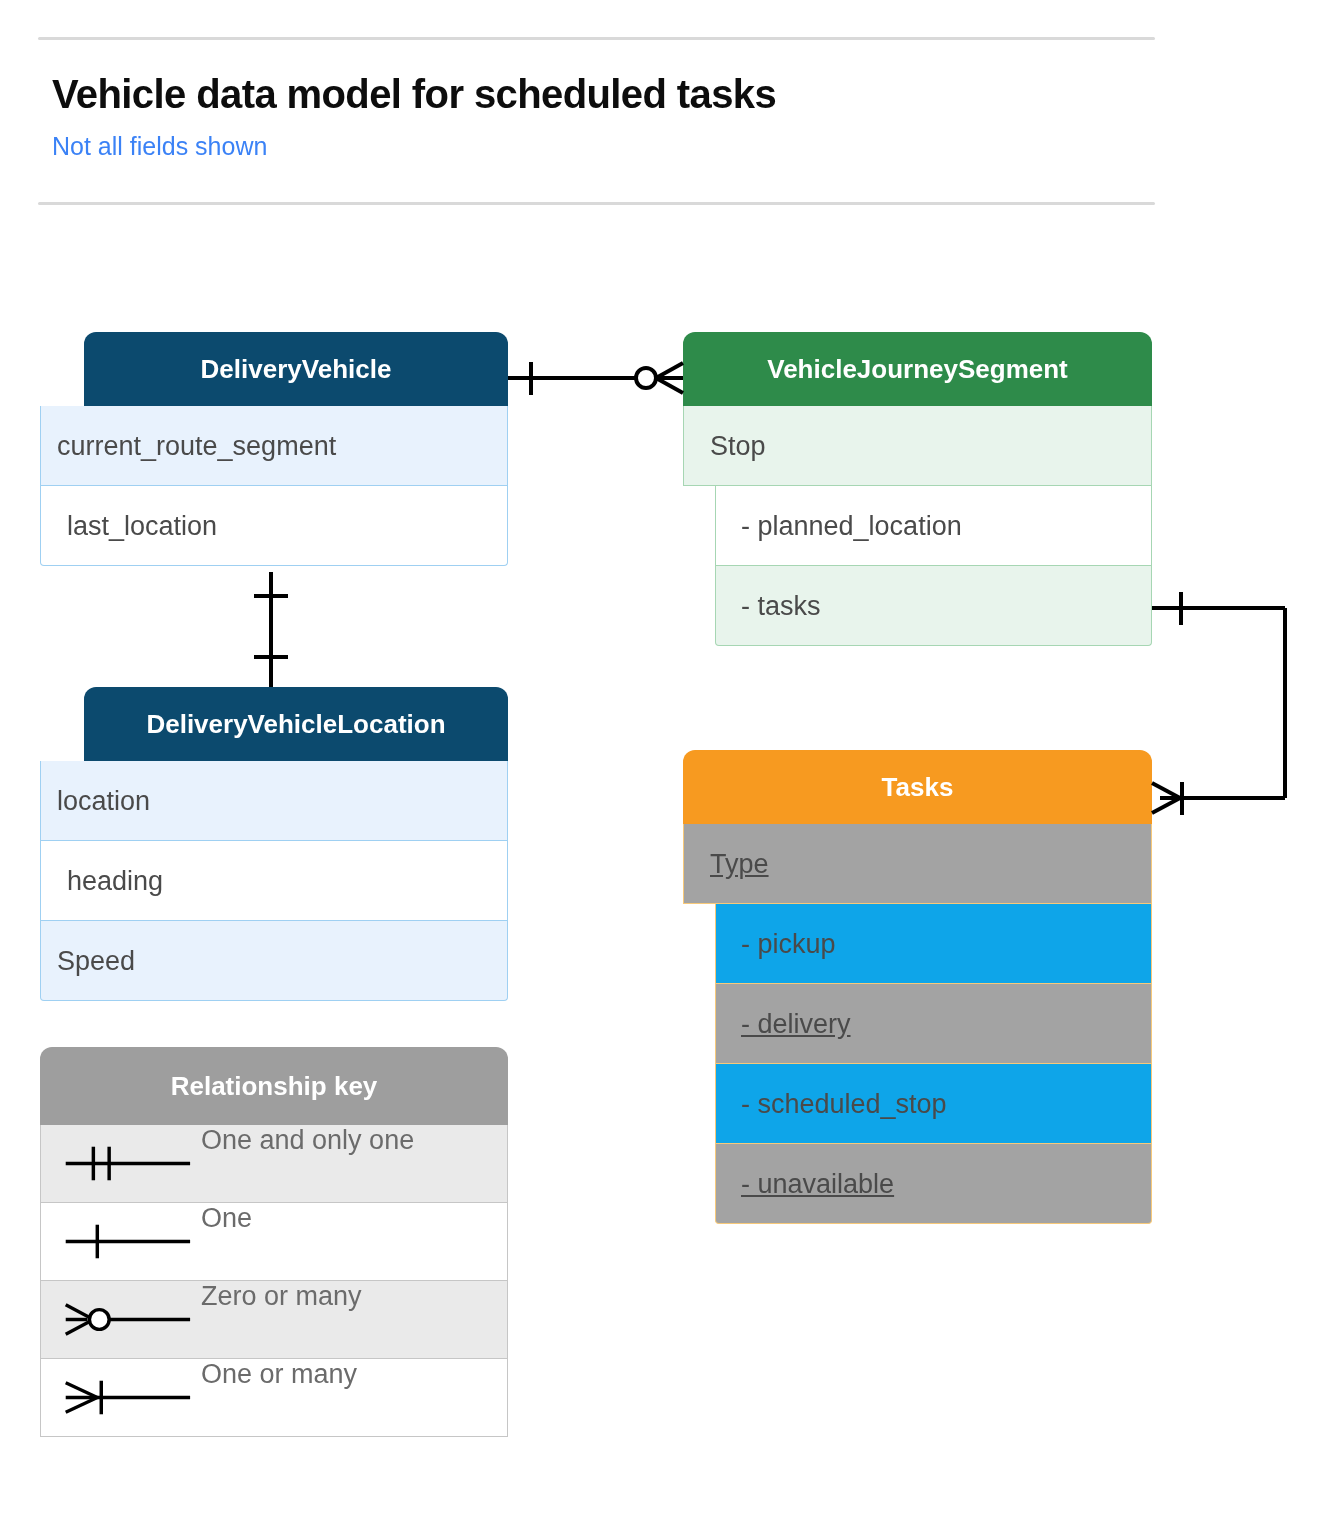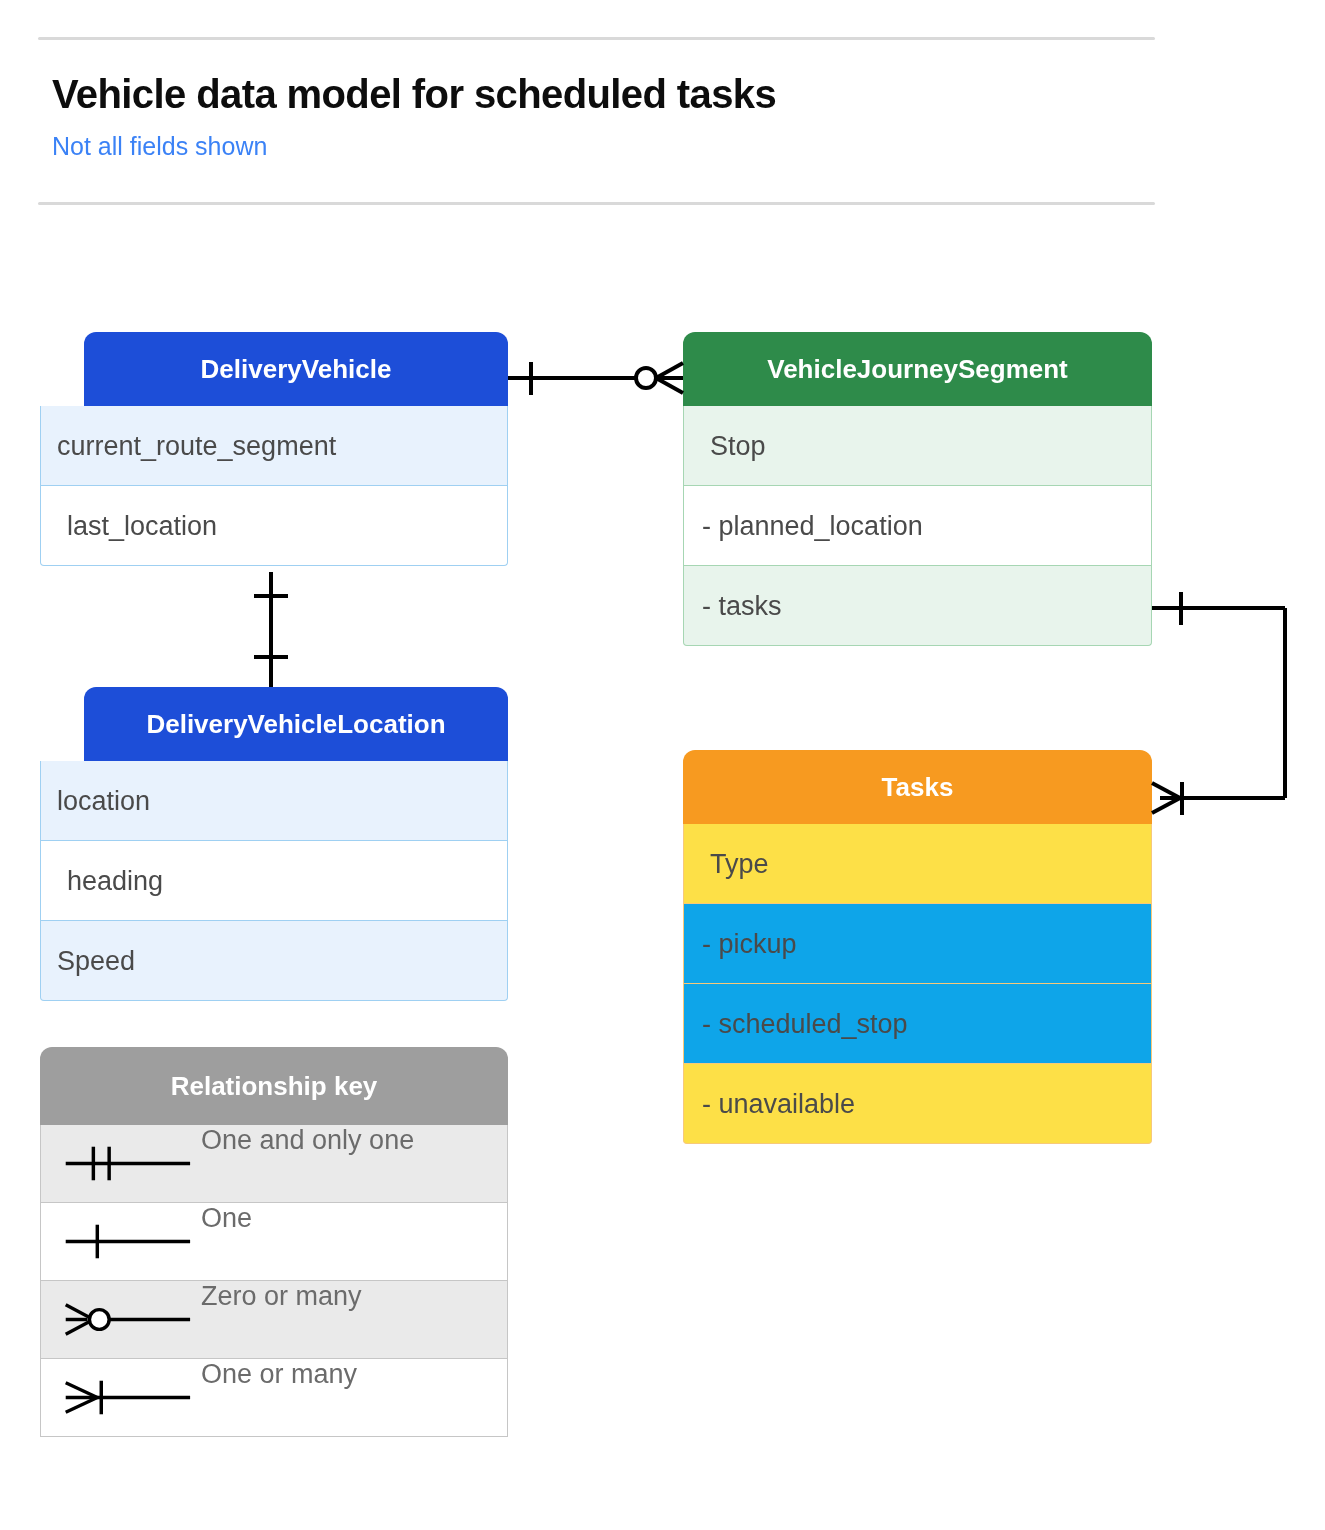--- a/index.html
+++ b/index.html
@@ -71,39 +71,39 @@
   .entity-row {
     box-sizing: border-box;
     height: 80px;
     line-height: 80px;
     padding-left: 26px;
     font-size: 27px;
     color: #4a4a4a;
     white-space: nowrap;
     overflow: hidden;
   }
-  .entity-row.indent { padding-left: 18px; }
+  .entity-row.indent { padding-left: 25px; margin-left: 32px; }
   .entity-row:last-child { border-radius: 0 0 4px 4px; }
 
   
-  .theme-blue .entity-header { background: #1d4ed8; margin-left: 44px; }
+  .theme-blue .entity-header { background: #0c4a6e; margin-left: 44px; }
   .theme-blue .entity-row { border: 1px solid #9fd0f2; border-top: none; }
   .theme-blue .entity-row.tint { background: #e8f2fd; padding-left: 16px; }
   .theme-blue .entity-row.plain { background: #ffffff; }
 
   
   .theme-green .entity-header { background: #2e8b4a; }
   .theme-green .entity-row { border: 1px solid #a6d6b3; border-top: none; }
   .theme-green .entity-row.tint { background: #e8f4ec; }
   .theme-green .entity-row.plain { background: #ffffff; }
 
   
   .theme-orange .entity-header { background: #f79a20; }
   .theme-orange .entity-row { border: 1px solid #f7c97a; border-top: none; }
-  .theme-orange .entity-row.tint { background: #fde047; }
+  .theme-orange .entity-row.tint { background: #a3a3a3; text-decoration: underline; }
   .theme-orange .entity-row.plain { background: #0ea5e9; }
 
   
   #entity-delivery-vehicle { left: 40px;  top: 332px; width: 468px; }
   #entity-vehicle-journey-segment { left: 683px; top: 332px; width: 469px; border-radius: 15px; }
   #entity-delivery-vehicle-location { left: 40px; top: 687px; width: 468px; }
   #entity-tasks { left: 683px; top: 750px; width: 469px; }
 
   
   #legend {
@@ -184,20 +184,21 @@
     <div class="entity-header">DeliveryVehicleLocation</div>
     <div class="entity-row tint">location</div>
     <div class="entity-row plain">heading</div>
     <div class="entity-row tint">Speed</div>
   </div>
 
   <div class="entity theme-orange" id="entity-tasks">
     <div class="entity-header">Tasks</div>
     <div class="entity-row tint">Type</div>
     <div class="entity-row plain indent">-  pickup</div>
+    <div class="entity-row tint indent">-  delivery</div>
     <div class="entity-row plain indent">-  scheduled_stop</div>
     <div class="entity-row tint indent">-  unavailable</div>
   </div>
 
   <div id="legend">
     <div class="legend-header">Relationship key</div>
 
     <div class="legend-row tint">
       <svg class="legend-symbol" viewBox="0 0 160 78">
         <g stroke="#000000" stroke-width="3.5" fill="none">

